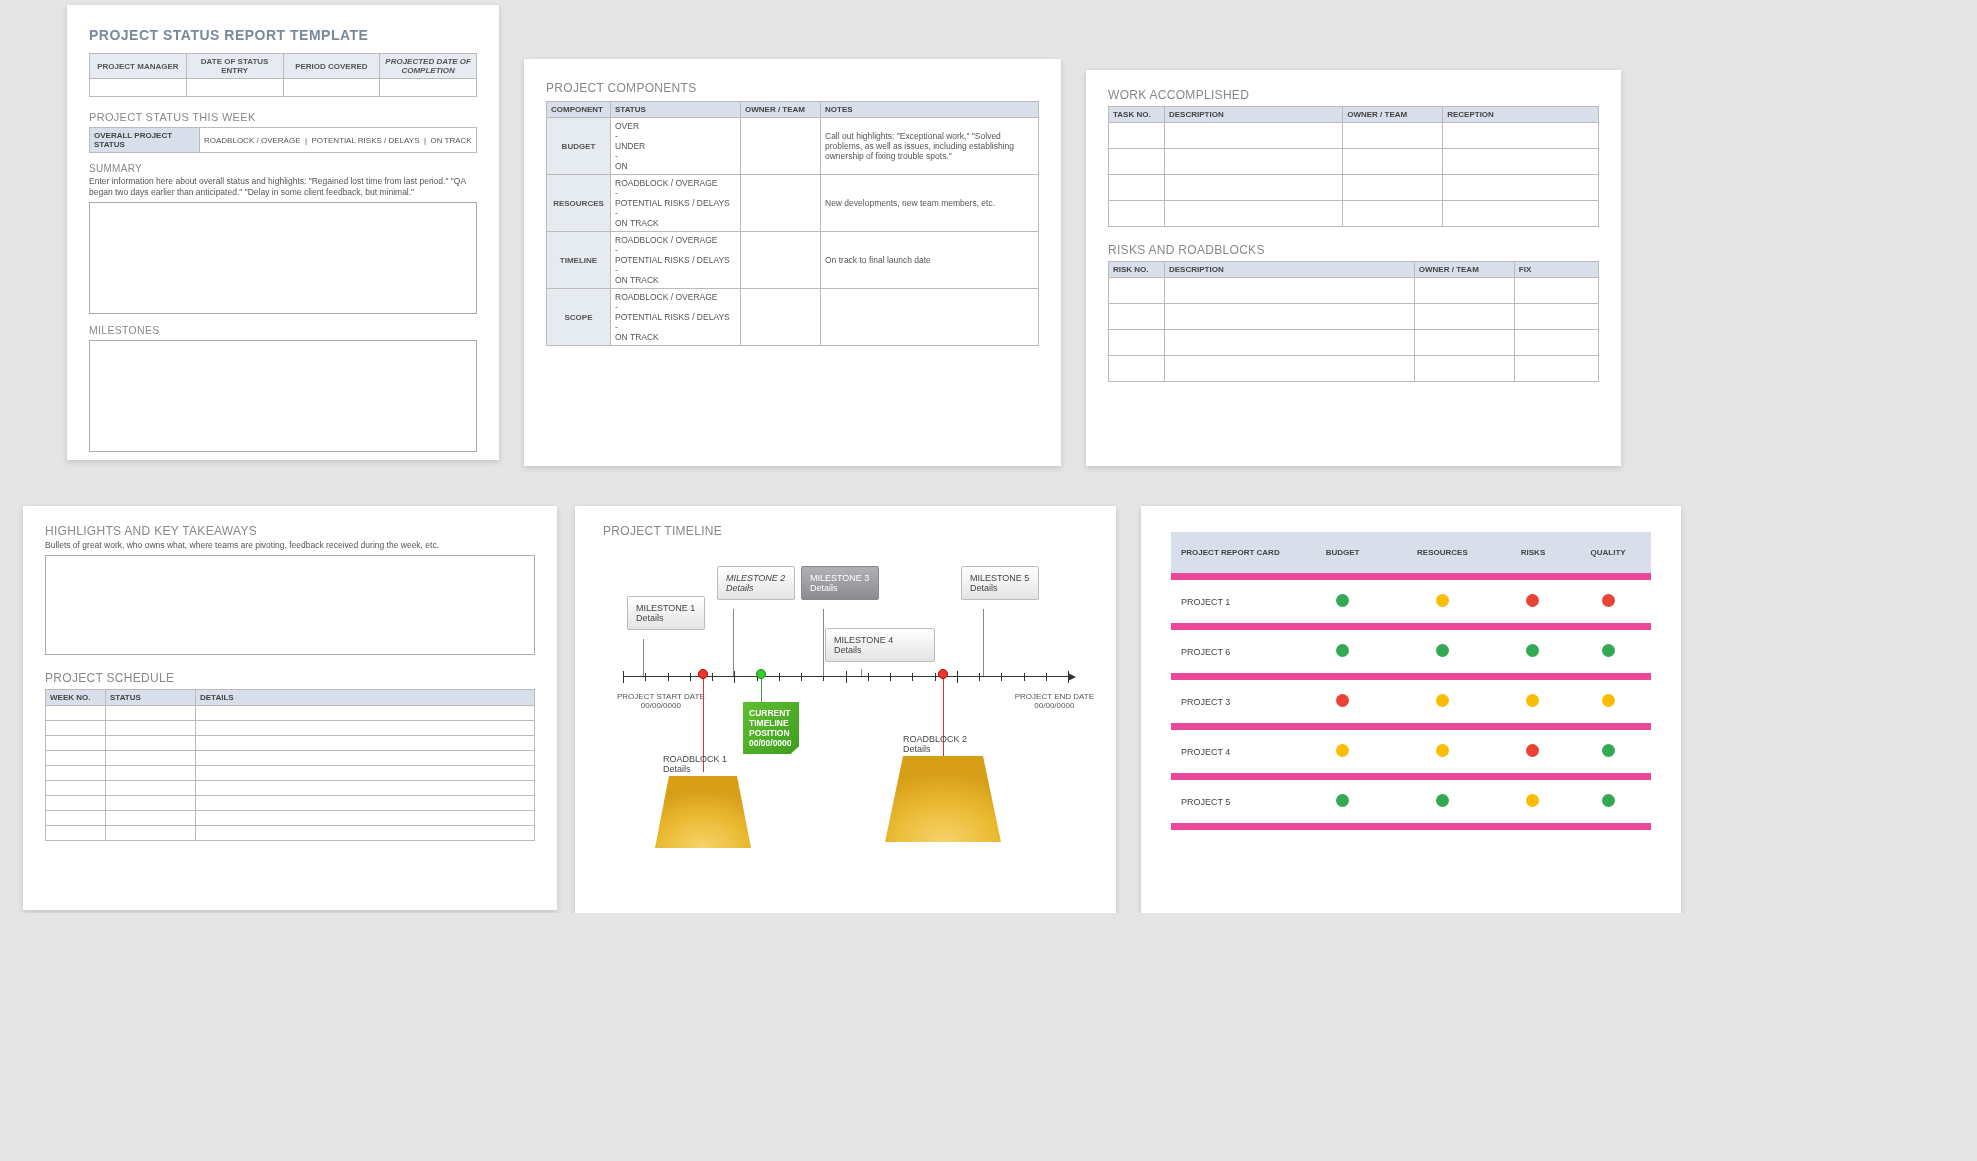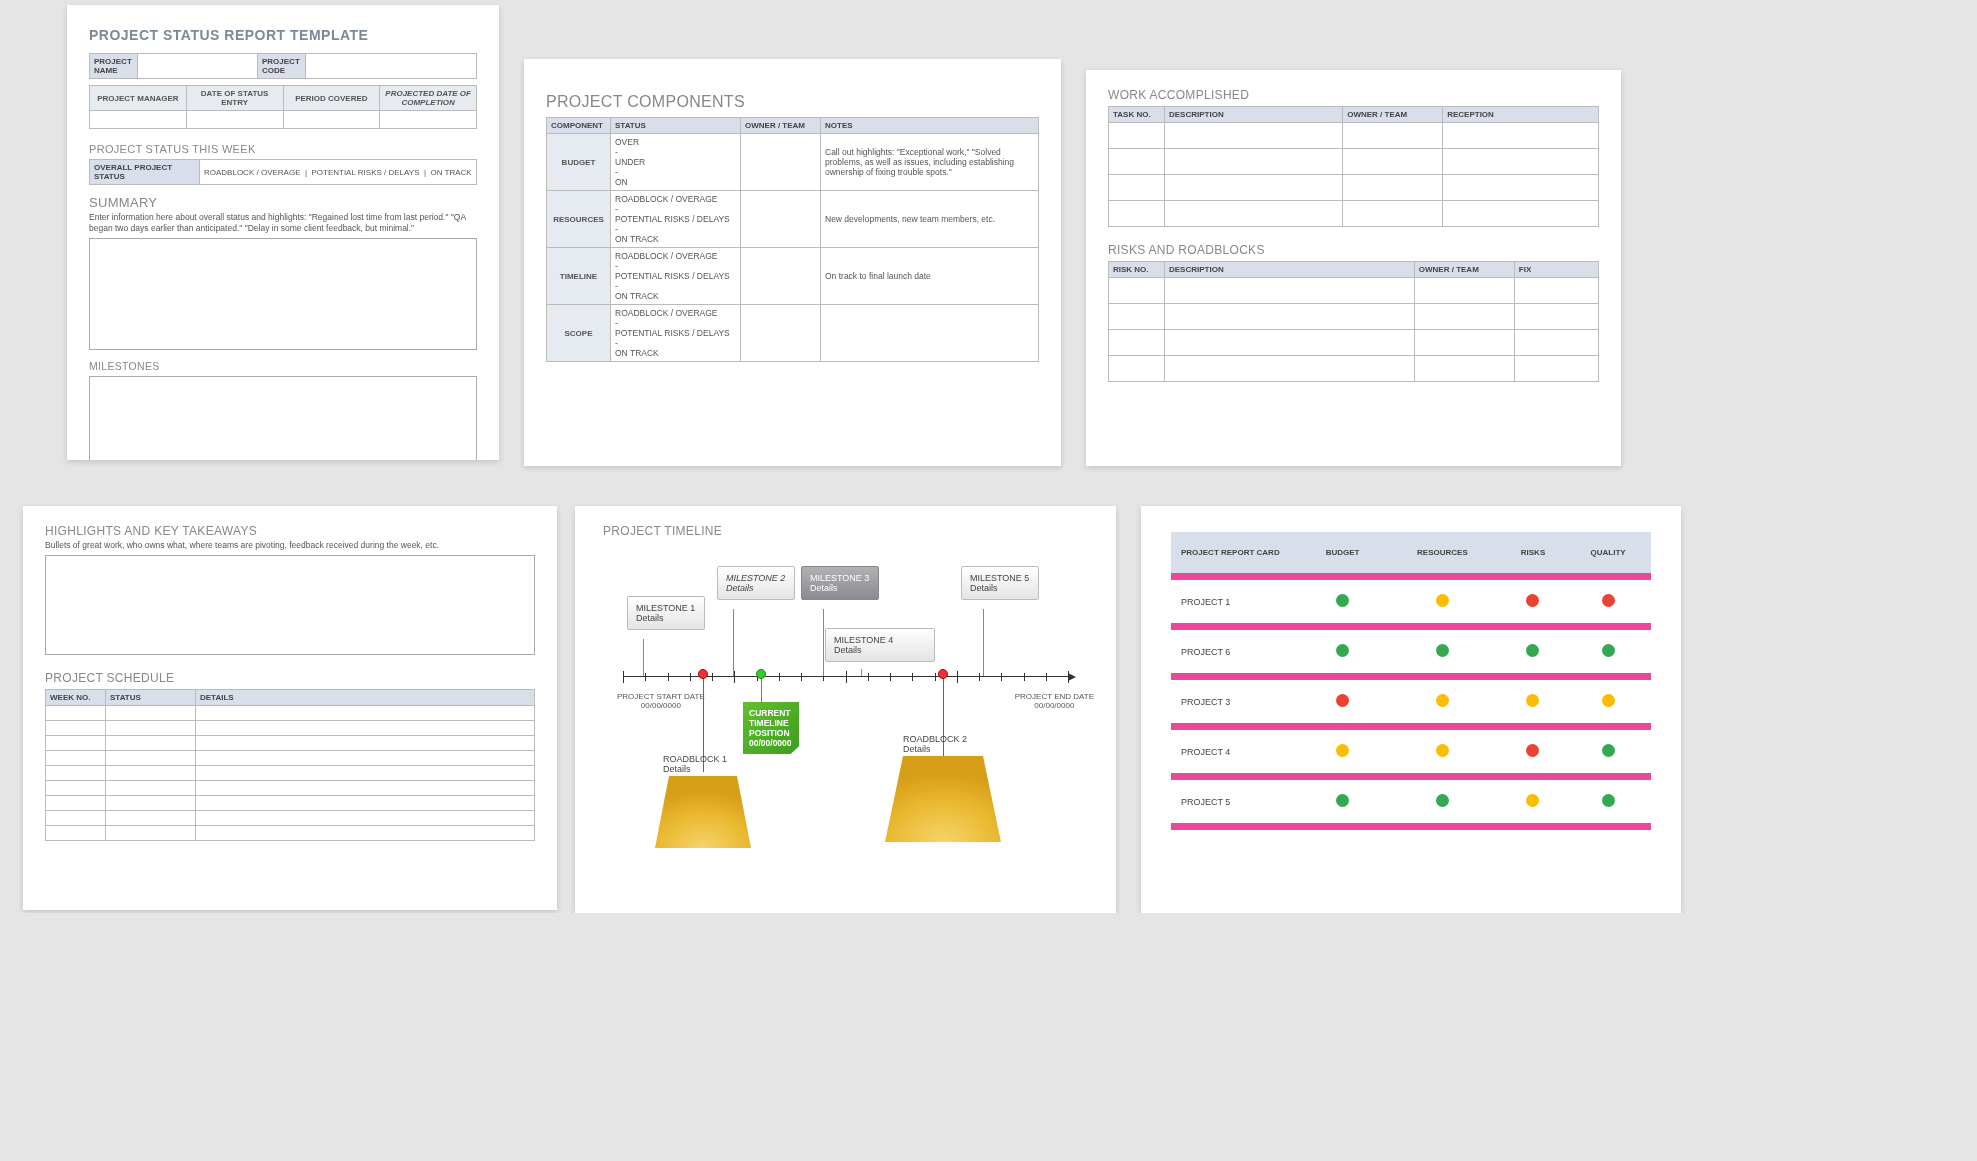--- a/index.html
+++ b/index.html
@@ -105,30 +105,20 @@
 </style>
 </head>
 <body>
 
 <div class="grid">
 
 <div class="row">
 
   <div class="card" style="width:432px;height:455px;margin:5px 0 0 67px;padding:22px 22px;">
     <div class="h-title" style="font-size:14px;margin-bottom:10px;">PROJECT STATUS REPORT TEMPLATE</div>
-    <table class="tbl">
-      <tbody>
-            <tr>
-        <th style="width:48px;">PROJECT NAME</th>
-        <td style="width:120px;"></td>
-        <th style="width:48px;">PROJECT CODE</th>
-        <td></td>
-      </tr>
-    </tbody>
-        </table>
     <table class="tbl" style="margin-top:6px">
       <tbody>
             <tr>
         <td class="hdr" style="width:25%;">PROJECT MANAGER</td>
         <td class="hdr" style="width:25%;">DATE OF STATUS ENTRY</td>
         <td class="hdr" style="width:25%;">PERIOD COVERED</td>
         <td class="hdr" style="width:25%;font-style:italic;">PROJECTED DATE OF COMPLETION</td>
       </tr>
       <tr>
               <td style="height:18px"></td>
@@ -146,30 +136,30 @@
         <th style="width:110px;">OVERALL PROJECT STATUS</th>
         <td style="font-size:8px;">
           <span>ROADBLOCK / OVERAGE</span> &nbsp;|&nbsp;
           <span>POTENTIAL RISKS / DELAYS</span> &nbsp;|&nbsp;
           <span>ON TRACK</span>
         </td>
       </tr>
     </tbody>
         </table>
 
-    <div class="sub-title" style="font-size:13px;margin:10px 0 2px;">SUMMARY</div>
+    <div class="sub-title" style="font-size:10px;margin:10px 0 2px;">SUMMARY</div>
     <div class="helper">Enter information here about overall status and highlights: "Regained lost time from last period." "QA began two days earlier than anticipated." "Delay in some client feedback, but minimal."</div>
     <div class="box" style="height:112px;margin-top:4px;"></div>
 
     <div class="sub-title" style="font-size:10.5px;margin:10px 0 4px;">MILESTONES</div>
     <div class="box" style="height:112px;"></div>
   </div>
 
   <div class="card" style="width:537px;height:407px;margin:59px 0 0 25px;padding:22px 22px;">
-    <div class="sub-title" style="font-size:16px;margin-bottom:6px;margin-top:12px;">PROJECT COMPONENTS</div>
+    <div class="sub-title" style="font-size:12px;margin-bottom:6px;">PROJECT COMPONENTS</div>
     <table class="tbl">
       <tbody>
             <tr>
         <th style="width:64px">COMPONENT</th>
         <th style="width:130px">STATUS</th>
         <th style="width:80px">OWNER / TEAM</th>
         <th>NOTES</th>
       </tr>
       <tr>
               <td class="hdr" style="height:56px">BUDGET</td>

